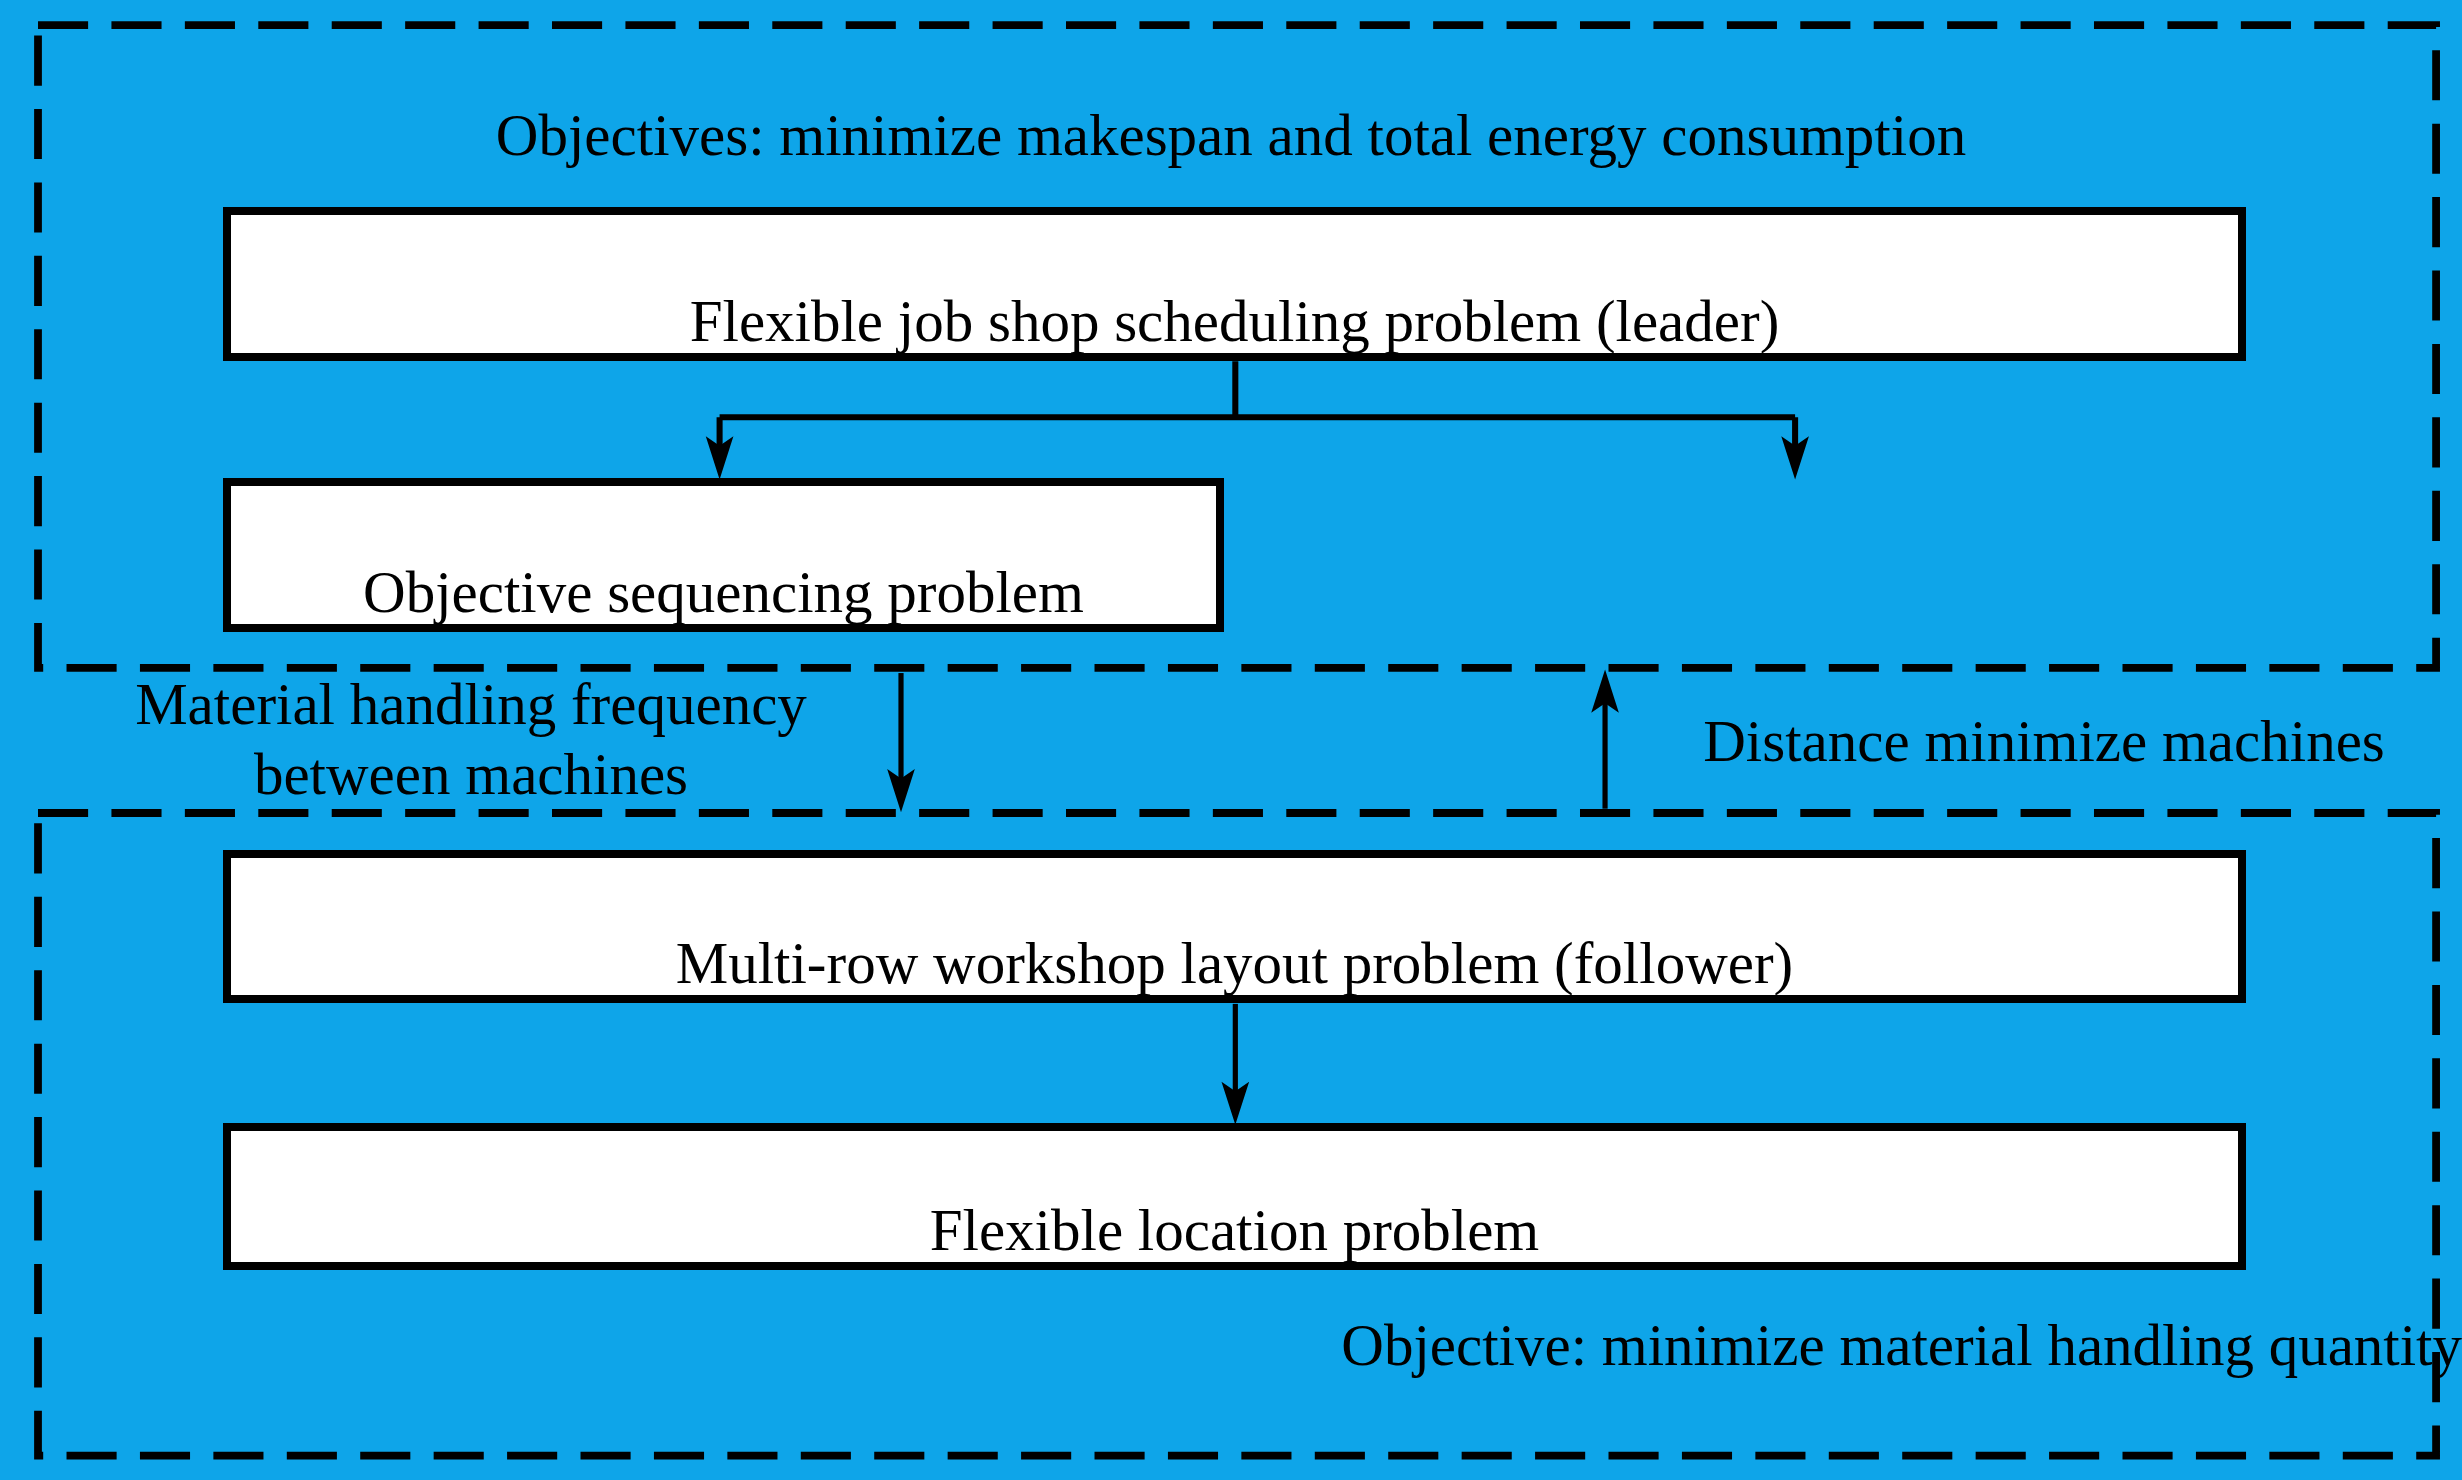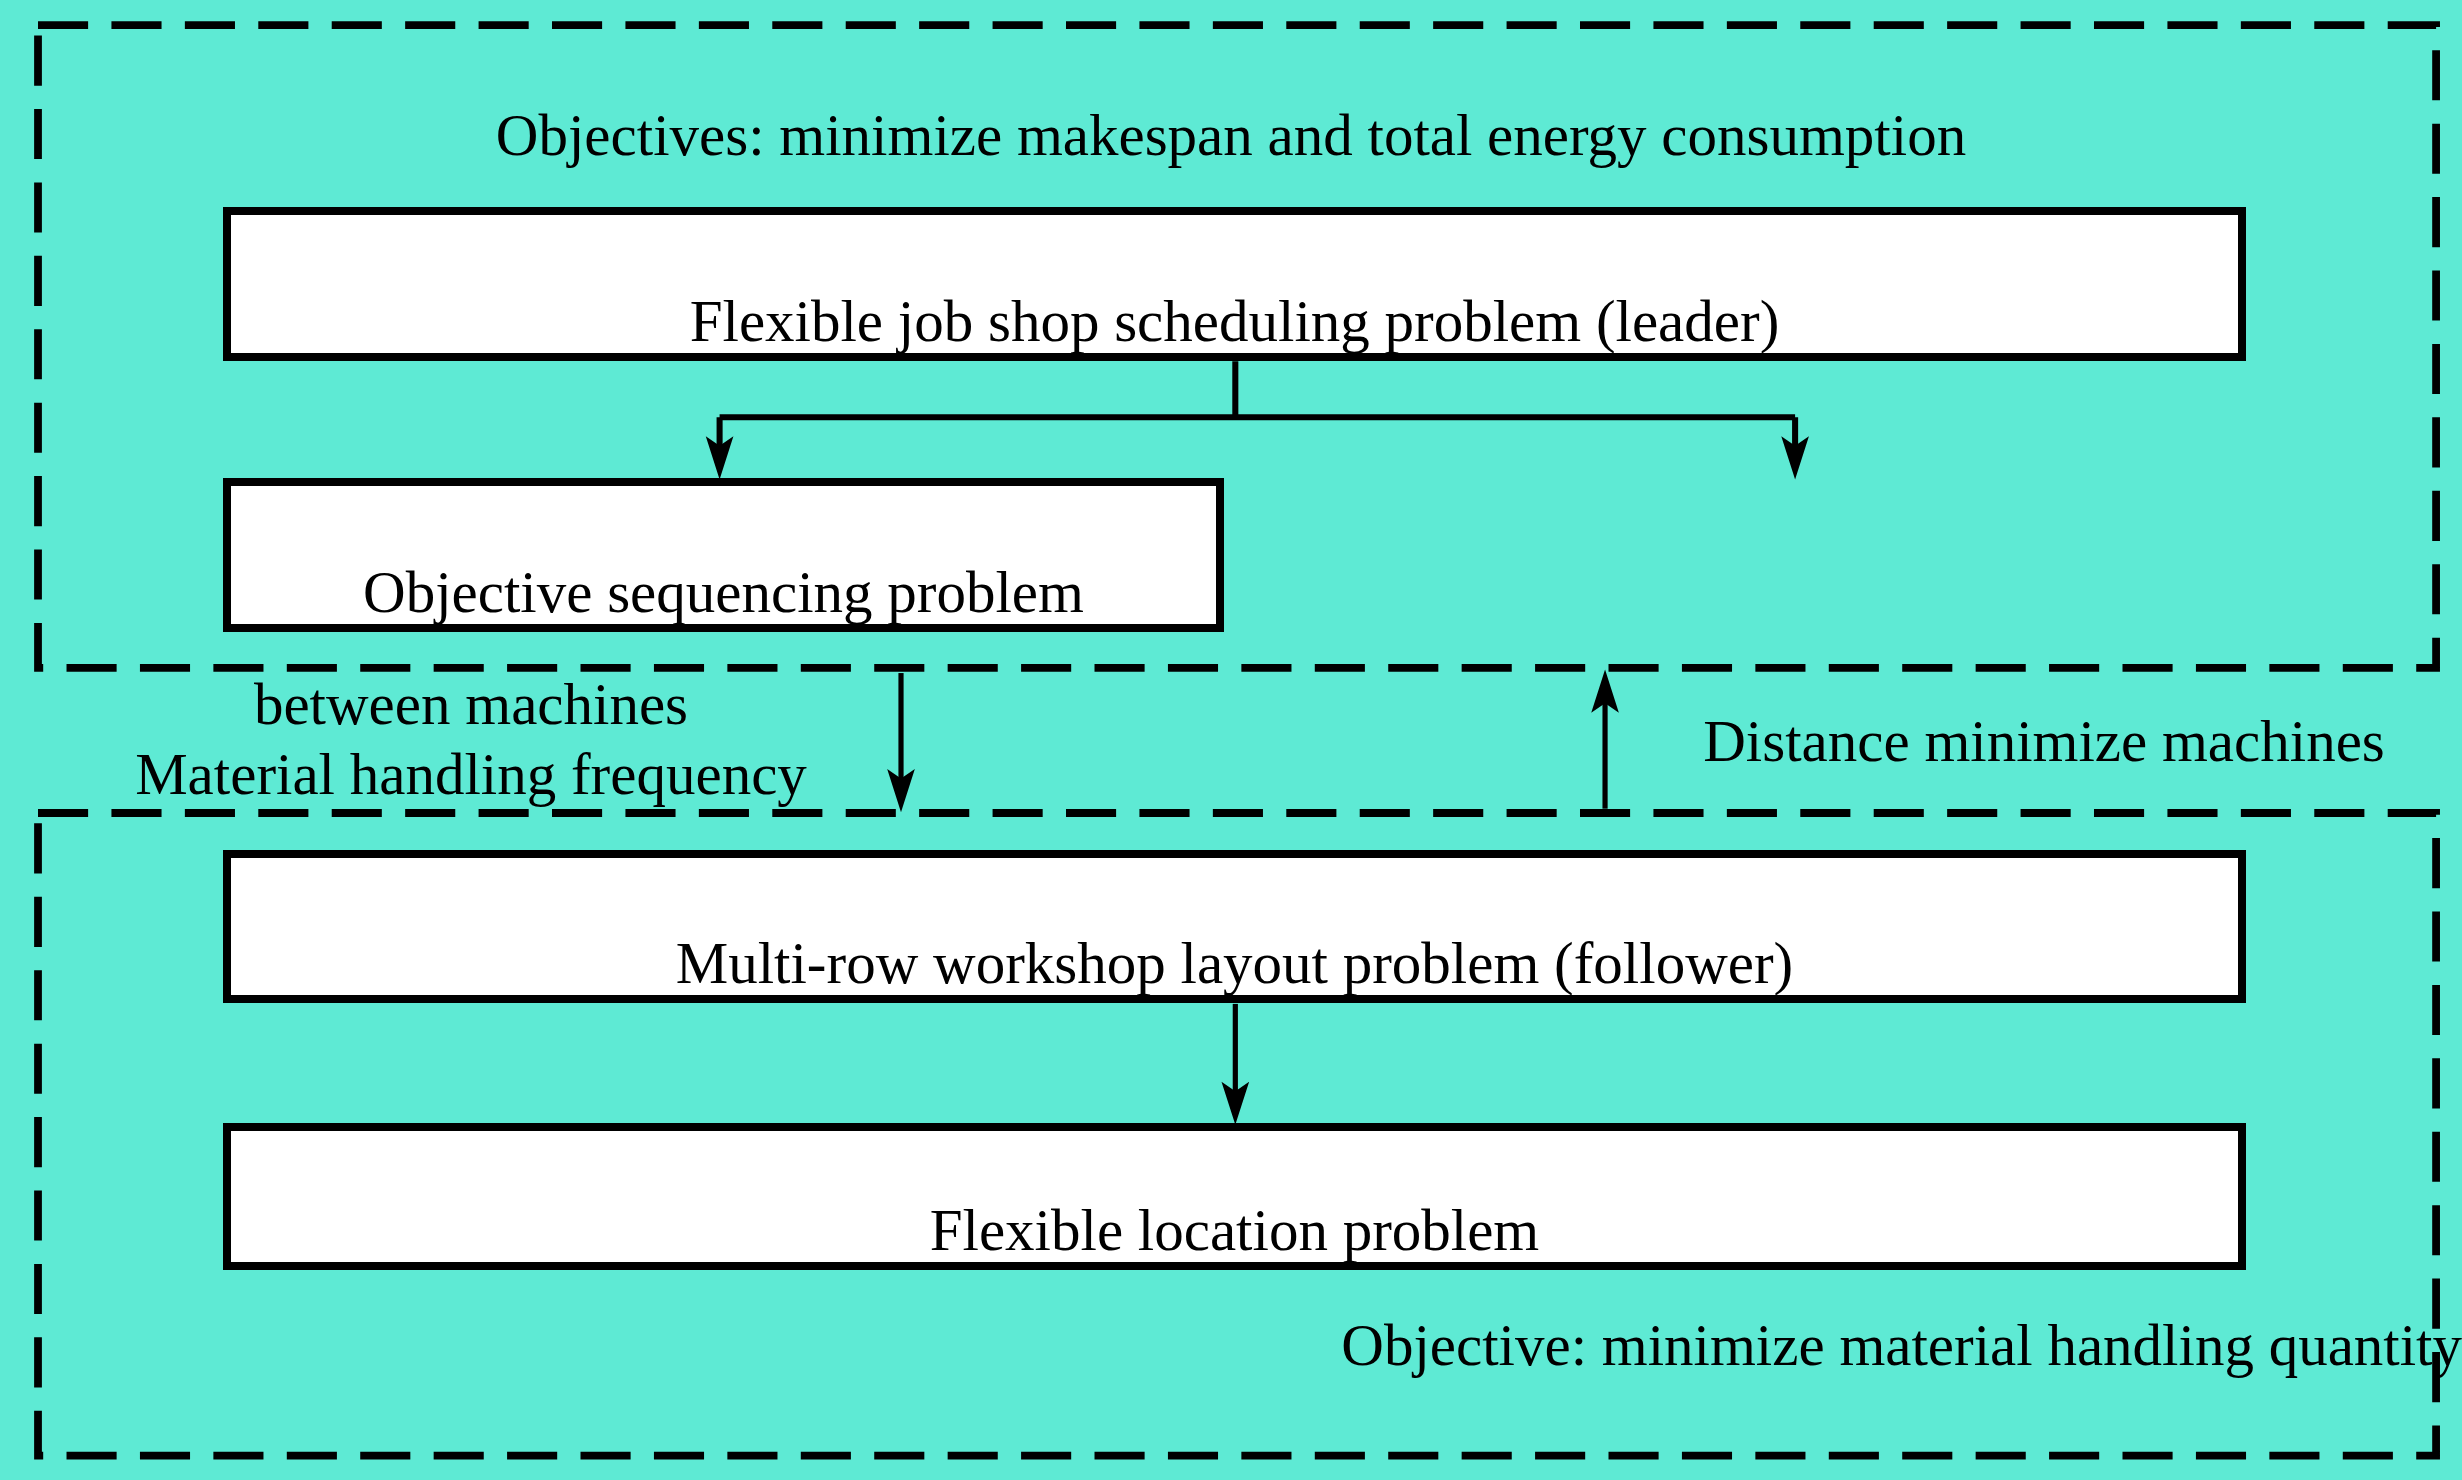--- a/index.html
+++ b/index.html
@@ -4,21 +4,21 @@
 <style>
   html, body {
     margin: 0;
     padding: 0;
     background: #ffffff;
   }
   .canvas {
     position: relative;
     width: 2462px;
     height: 1480px;
-    background: #5eead4;
+    background: #0ea5e9;
     font-family: "Liberation Serif", "DejaVu Serif", serif;
     color: #000000;
     overflow: hidden;
   }
   .connector-layer {
     position: absolute;
     left: 0;
     top: 0;
     width: 2462px;
     height: 1480px;
@@ -81,22 +81,22 @@
   <div class="node-box" style="left:223px; top:207px; width:2023px; height:154px;">
     <span>Flexible job shop scheduling problem (leader)</span>
   </div>
 
   <div class="node-box" style="left:223px; top:478px; width:1001px; height:154px;">
     <span>Objective sequencing problem</span>
   </div>
 
 
   <div class="float-label" style="left:82px; top:667px; width:778px; height:145px;">
+    <div>Material handling frequency</div>
     <div>between machines</div>
-    <div>Material handling frequency</div>
   </div>
 
   <div class="float-label" style="left:1655px; top:705px; width:778px; height:73px;">
     <div>Distance minimize machines</div>
   </div>
 
   <div class="node-box" style="left:223px; top:850px; width:2023px; height:153px;">
     <span>Multi-row workshop layout problem (follower)</span>
   </div>
 

